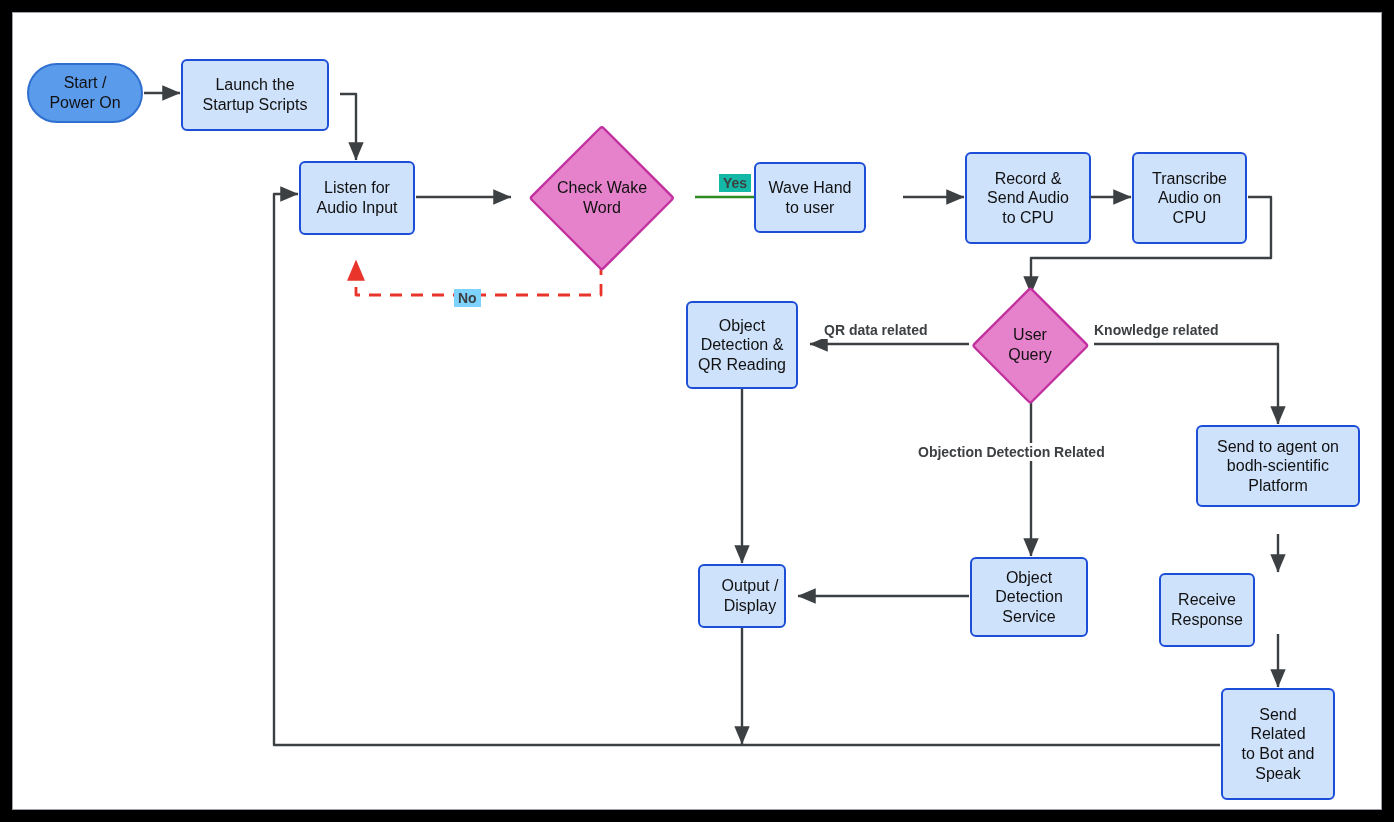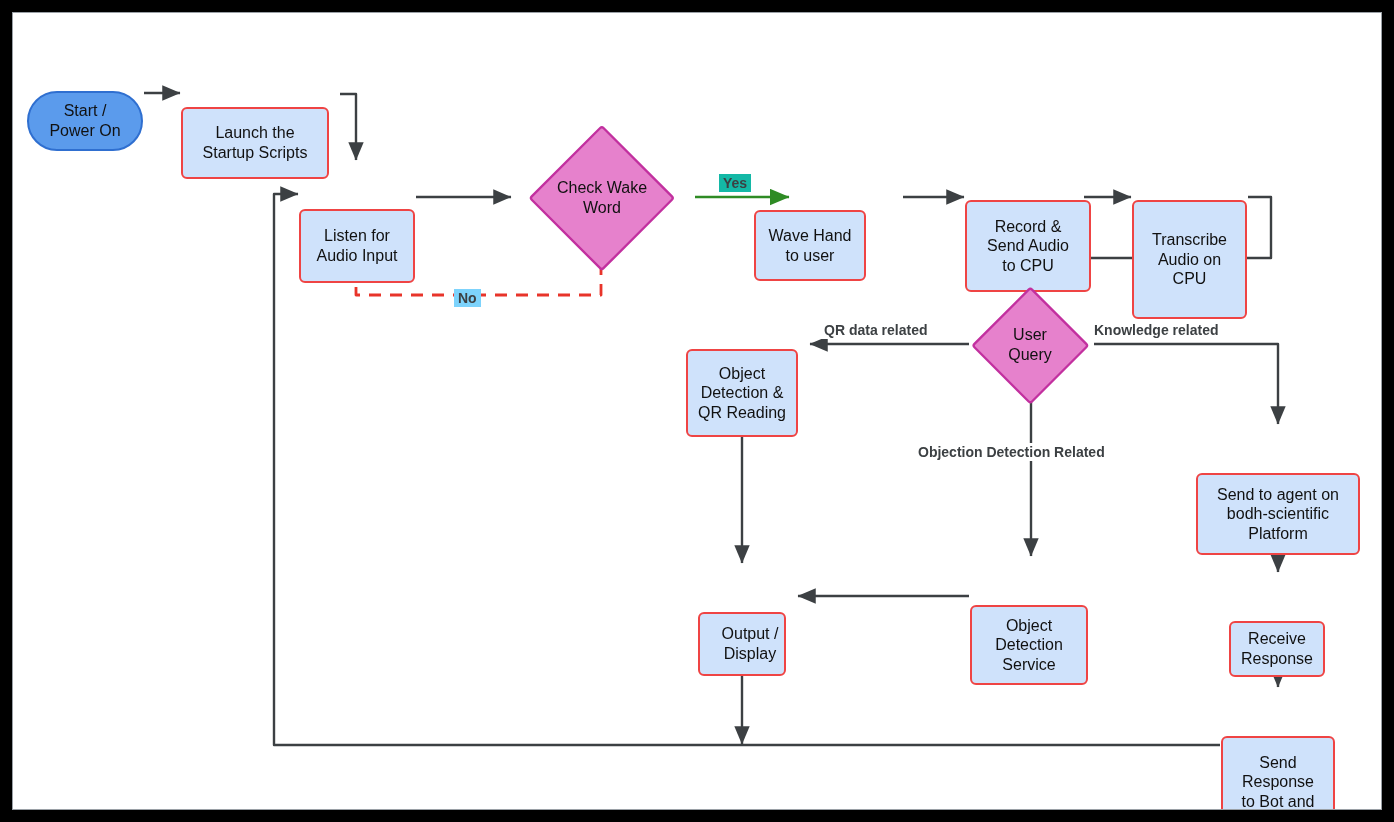--- a/index.html
+++ b/index.html
@@ -17,23 +17,22 @@
   #edges{position:absolute;left:0;top:0;width:100%;height:100%;}
   .node{
     position:absolute;box-sizing:border-box;
     display:flex;align-items:center;justify-content:center;
     text-align:center;color:#111111;
     font-family:"Liberation Sans",sans-serif;
     line-height:1.22;white-space:pre-line;
     z-index:3;
   }
   .proc{
-    background:#cfe2fb;border:2px solid #ef4444;border-radius:6px;
+    background:#cfe2fb;border:2px solid #1d4ed8;border-radius:6px;
     font-size:16px;
-    margin-top:48px;
   }
   .term{
     background:#5b9bec;border:2px solid #2f6fd0;border-radius:999px;
     font-size:16px;
   }
   .diamond{
     background:transparent;border:none;font-size:16px;
   }
   .diamond .dshape{
     position:absolute;left:0;top:0;width:100%;height:100%;
@@ -83,53 +82,53 @@
         <path d="M1265,521 L1265,559"></path>
         <path d="M1265,621 L1265,674"></path>
         <path d="M729,614 L729,731"></path>
         <path d="M1207,732 L261,732 L261,181 L285,181"></path>
       </g>
       <path d="M682,184 L776,184" fill="none" stroke="#2e8b24" stroke-width="2.6" marker-end="url(#ahg)"></path>
       <path d="M588,250 L588,282 L343,282 L343,247" fill="none" stroke="#e8342a" stroke-width="2.8" stroke-dasharray="12 9" stroke-linejoin="round" marker-end="url(#ahr)"></path>
     </svg>
 
     <div id="nodes">
-        <div class="node term" style="left: 14px; top: 50px; width: 116px; height: 60px; margin-top: 28px;"><span>Start /
+        <div class="node term" style="left: 14px; top: 50px; width: 116px; height: 60px;"><span>Start /
 Power On</span></div>
         <div class="node proc" style="left: 168px; top: 46px; width: 148px; height: 72px;"><span>Launch the
 Startup Scripts</span></div>
         <div class="node proc" style="left: 286px; top: 148px; width: 116px; height: 74px;"><span>Listen for
 Audio Input</span></div>
         <div class="node diamond" style="left: 496px; top: 123px; width: 186px; height: 124px;"><div class="dshape" style="width: 87.668px; height: 87.668px; left: 49.166px; top: 18.166px; transform: rotate(45deg) scale(1.18);"></div><span class="dlabel">Check Wake
 Word</span></div>
         <div class="node proc" style="left: 741px; top: 149px; width: 112px; height: 71px;"><span>Wave Hand
 to user</span></div>
         <div class="node proc" style="left: 952px; top: 139px; width: 126px; height: 92px;"><span>Record &amp;
 Send Audio
 to CPU</span></div>
-        <div class="node proc" style="left: 1119px; top: 139px; width: 115px; height: 119px;"><span>Transcribe
+        <div class="node proc" style="left: 1119px; top: 139px; width: 115px; height: 92px;"><span>Transcribe
 Audio on
 CPU</span></div>
         <div class="node diamond" style="left: 954px; top: 282px; width: 126px; height: 100px;"><div class="dshape" style="width: 70.7px; height: 70.7px; left: 27.65px; top: 14.65px; transform: rotate(45deg) scale(1.18);"></div><span class="dlabel">User
 Query</span></div>
         <div class="node proc" style="left: 673px; top: 288px; width: 112px; height: 88px;"><span>Object
 Detection &amp;
 QR Reading</span></div>
         <div class="node proc" style="left: 1183px; top: 412px; width: 164px; height: 82px;"><span>Send to agent on
 bodh-scientific
 Platform</span></div>
         <div class="node proc" style="left: 685px; top: 551px; width: 88px; height: 64px; padding-left: 16px;"><span>Output /
 Display</span></div>
         <div class="node proc" style="left: 957px; top: 544px; width: 118px; height: 80px;"><span>Object
 Detection
 Service</span></div>
-        <div class="node proc" style="left: 1216px; top: 560px; width: 96px; height: 56px;"><span>Receive
+        <div class="node proc" style="left: 1146px; top: 560px; width: 96px; height: 74px;"><span>Receive
 Response</span></div>
         <div class="node proc" style="left: 1208px; top: 675px; width: 114px; height: 112px;"><span>Send
-Response
+Related
 to Bot and
 Speak</span></div>
       </div>
     <div id="labels">
         <div class="elabel" style="left: 706px; top: 161px; background: #14b8a6; padding: 1px 4px;">Yes</div>
         <div class="elabel" style="left: 441px; top: 276px; background: #7dd3fc; padding: 1px 4px;">No</div>
         <div class="elabel" style="left: 807px; top: 308px; background: rgb(255, 255, 255); padding: 1px 4px;">QR data related</div>
         <div class="elabel" style="left: 1077px; top: 308px; background: rgb(255, 255, 255); padding: 1px 4px;">Knowledge related</div>
         <div class="elabel" style="left: 901px; top: 430px; background: rgb(255, 255, 255); padding: 1px 4px;">Objection Detection Related</div>
       </div>

